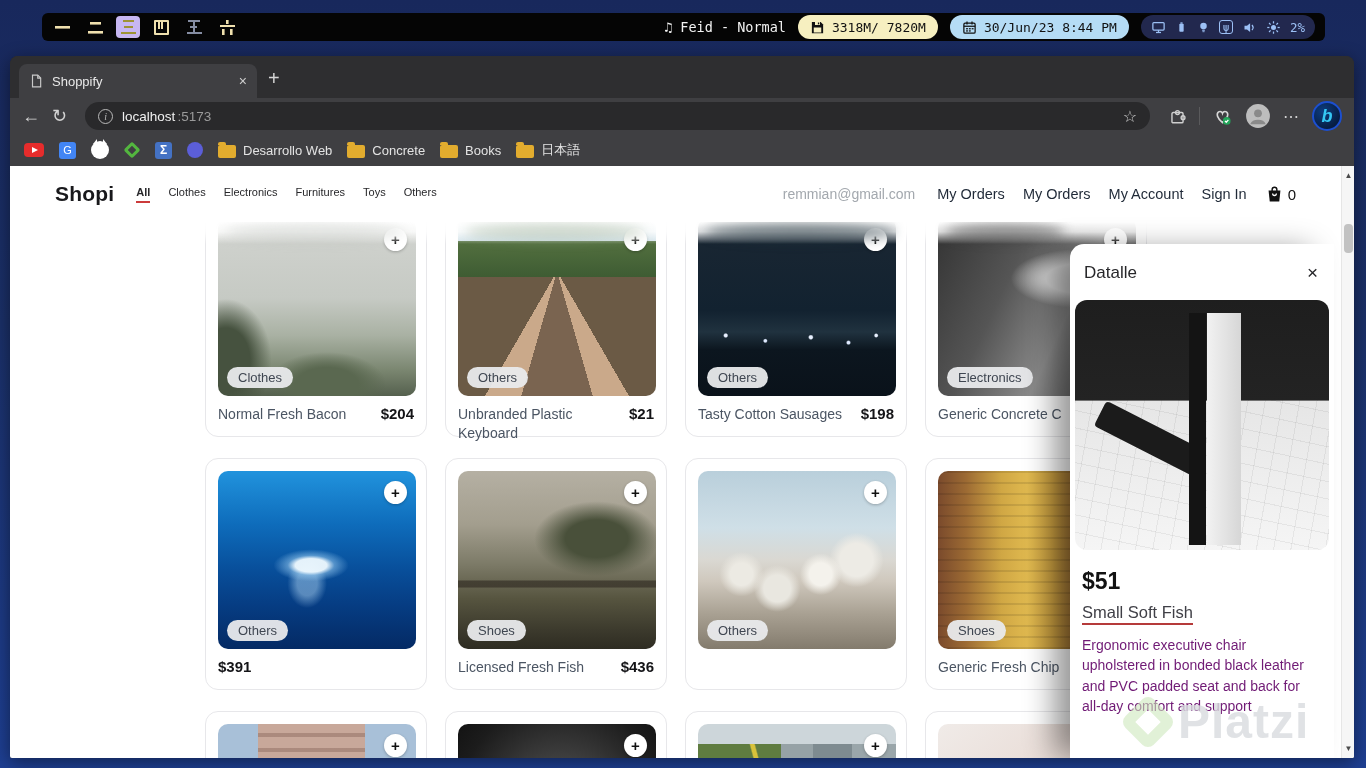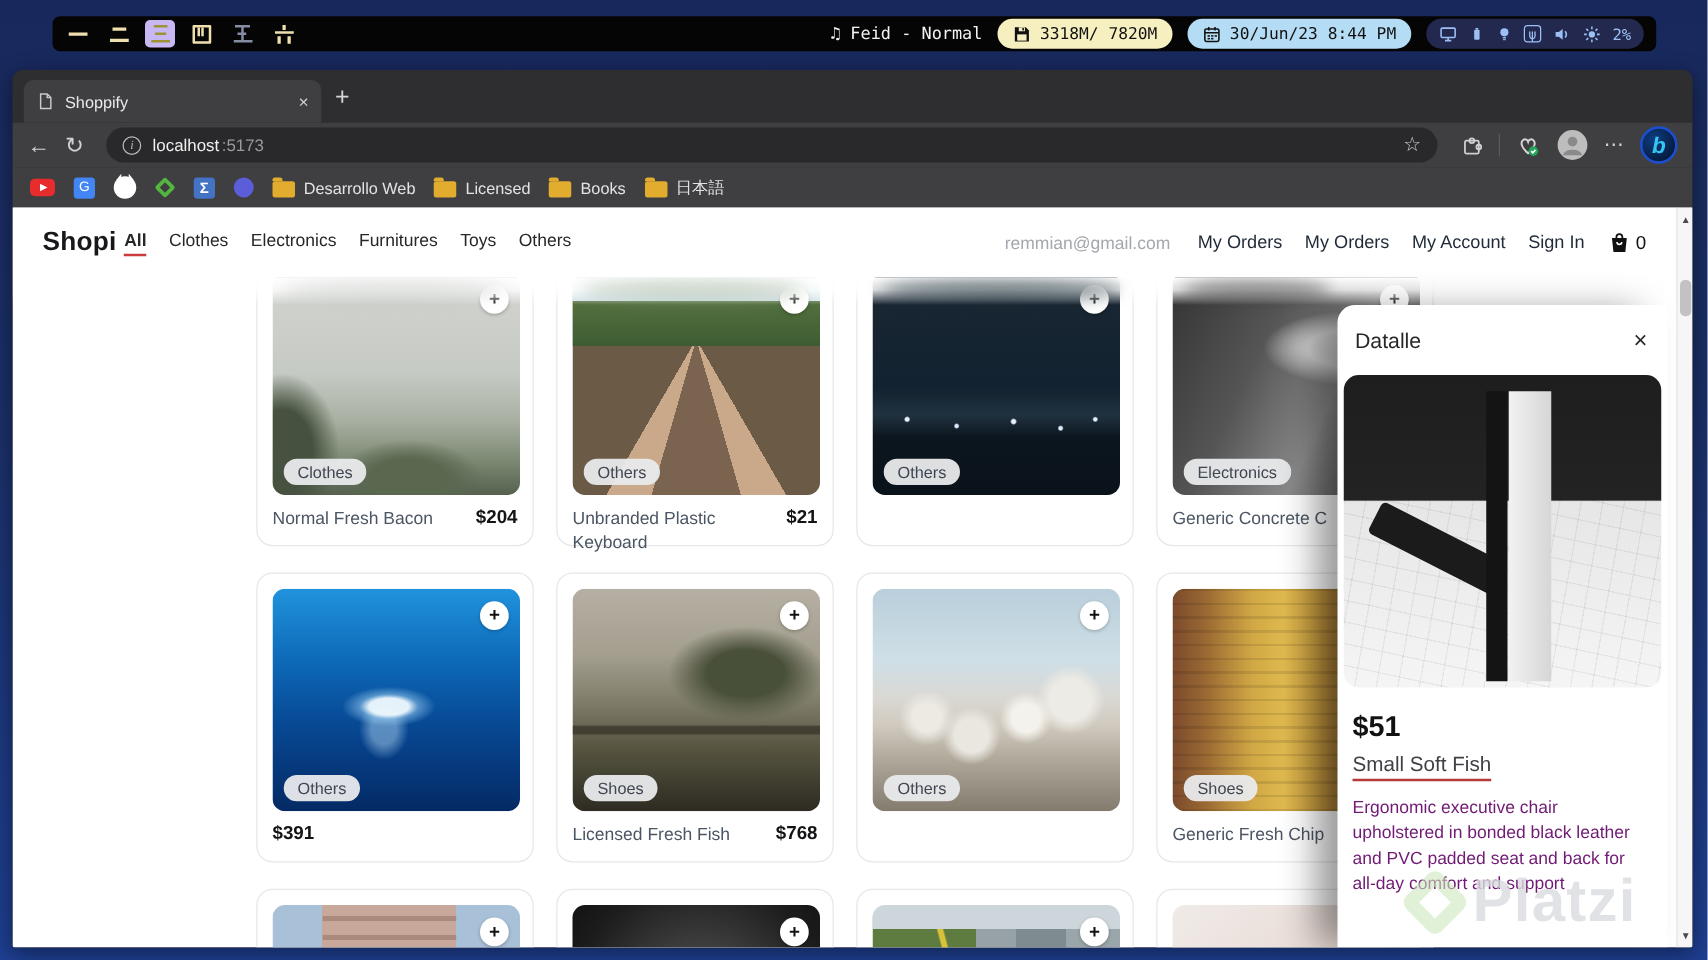--- a/index.html
+++ b/index.html
@@ -83,23 +83,23 @@
   .gdiamond { width:12px; height:12px; border:3px solid #53b63f; border-radius:2px; transform:rotate(45deg); margin:0 2px; }
   .sigma { width:17px; height:17px; background:#4472c4; border-radius:3px; color:#fff; font-size:12px; font-weight:bold; display:flex; align-items:center; justify-content:center; }
   .pcircle { width:16px; height:16px; border-radius:50%; background:#5b5ed8; }
   .folder { width:18px; height:13px; background:#e2ac2e; border-radius:2px; position:relative; margin-top:2px; }
   .folder::before { content:""; position:absolute; left:0; top:-3px; width:8px; height:3px; background:#e2ac2e; border-radius:2px 2px 0 0; }
 
   
   .content { position:relative; height:592px; background:#fff; overflow:hidden; }
   .page { position:absolute; inset:0 13px 0 0; }
 
-  .site-header { position:absolute; left:0; top:0; width:1331px; height:56px; background:#fff; z-index:20; display:flex; align-items:center; padding:0 24px; }
+  .site-header { position:absolute; left:0; top:0; width:1331px; height:56px; background:#fff; z-index:20; display:flex; align-items:center; padding:0 45px; }
   .logo { font-size:21px; font-weight:bold; color:#18181b; letter-spacing:.2px; }
-  .nav { display:flex; gap:18px; margin-left:6px; font-size:14px; color:#27272a; }
+  .nav { display:flex; gap:18px; margin-left:22px; font-size:11px; color:#27272a; }
   .nav .nitem { padding-bottom:3px; }
   .nav .active { font-weight:bold; border-bottom:2.5px solid #cc3b3b; }
   .hspacer { flex:1; }
   .email { color:#a3a8ae; font-size:14px; margin-right:22px; }
   .alinks { display:flex; gap:18px; font-size:14.5px; color:#1f2937; }
   .cart { display:flex; align-items:center; gap:4px; margin-left:18px; font-size:15px; color:#111; }
 
   .fadeband { position:absolute; left:0; top:56px; width:1331px; height:22px; z-index:10;
     background:linear-gradient(180deg,#ffffff 0%,rgba(255,255,255,.85) 45%,rgba(255,255,255,0) 100%); }
   .sm { position:absolute; filter:blur(6px); border-radius:50%; height:18px; top:1px; }
@@ -301,21 +301,21 @@
   <div class="bookmarks">
     <span class="yt"></span>
     <span class="gt">G</span>
     <span class="gh"></span>
     <span class="gdiamond"></span>
     <span class="sigma">Σ</span>
     <span class="pcircle"></span>
     <span class="folder"></span>
     <span class="bm-label">Desarrollo Web</span>
     <span class="folder"></span>
-    <span class="bm-label">Licensed</span>
+    <span class="bm-label">Concrete</span>
     <span class="folder"></span>
     <span class="bm-label">Books</span>
     <span class="folder"></span>
     <span class="bm-label">日本語</span>
   </div>
 
   <div class="content">
     <div class="page">
 
       <div class="site-header">
@@ -375,20 +375,24 @@
             <span class="pname">Unbranded Plastic Keyboard</span>
             <span class="pprice">$21</span>
           </div>
         </div>
 
         <div class="card">
           <div class="pimg img-p3">
             <span class="badge">Others</span>
             <button class="addbtn">+</button>
           </div>
+          <div class="crow">
+            <span class="pname">Tasty Cotton Sausages</span>
+            <span class="pprice">$198</span>
+          </div>
         </div>
 
         <div class="card">
           <div class="pimg img-p4">
             <span class="badge">Electronics</span>
             <button class="addbtn">+</button>
           </div>
           <div class="crow">
             <span class="pname clip">Generic Concrete C</span>
           </div>
@@ -404,21 +408,21 @@
           </div>
         </div>
 
         <div class="card">
           <div class="pimg img-p6">
             <span class="badge">Shoes</span>
             <button class="addbtn">+</button>
           </div>
           <div class="crow">
             <span class="pname">Licensed Fresh Fish</span>
-            <span class="pprice">$768</span>
+            <span class="pprice">$436</span>
           </div>
         </div>
 
         <div class="card">
           <div class="pimg img-p7">
             <span class="badge">Others</span>
             <button class="addbtn">+</button>
           </div>
         </div>
 

